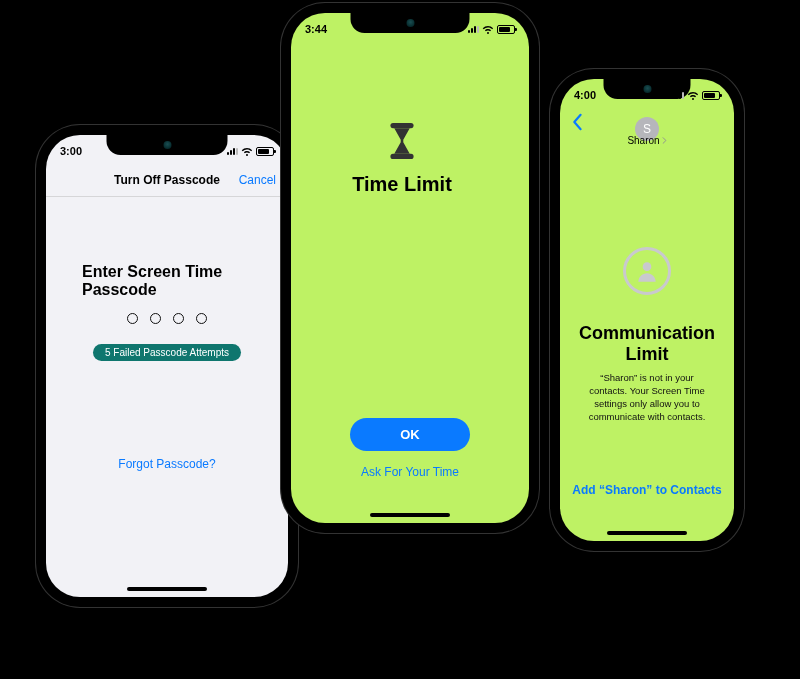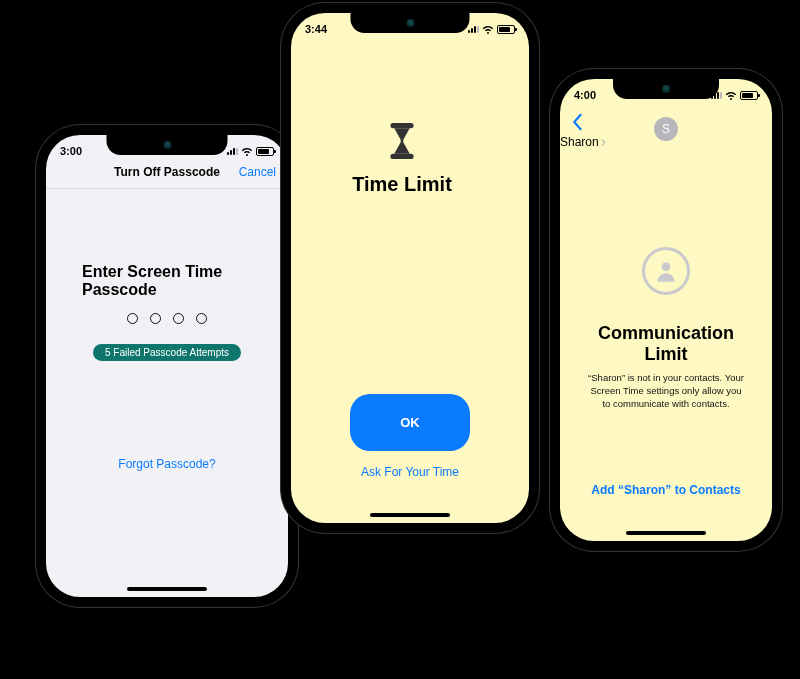--- a/index.html
+++ b/index.html
@@ -11,24 +11,24 @@
       font-family: -apple-system, "Helvetica Neue", Helvetica, Arial, sans-serif;
       overflow: hidden;
     }
     .phone {
       position: absolute;
       background: #f2f2f6;
       border-radius: 34px;
       box-shadow: 0 0 0 10px #000, 0 0 0 11px #333;
       overflow: hidden;
     }
-    .phone.white-bg { background: #fef9c3; }
+    .phone.white-bg { background: #bef264; }
     #phone1 { left: 46px; top: 135px; width: 242px; height: 462px; }
     #phone2 { left: 291px; top: 13px;  width: 238px; height: 510px; }
-    #phone3 { left: 560px; top: 79px;  width: 212px; height: 462px; }
+    #phone3 { left: 560px; top: 79px;  width: 174px; height: 462px; }
 
     .notch {
       position: absolute;
       top: 0; left: 50%; transform: translateX(-50%);
       width: 50%; height: 20px;
       background: #000;
       border-bottom-left-radius: 14px;
       border-bottom-right-radius: 14px;
       display: flex; justify-content: center; align-items: center;
     }
@@ -51,21 +51,21 @@
     .signal-dots span { width: 2px; background: #000; border-radius: 1px; }
     .signal-dots span:nth-child(1){height:3px}.signal-dots span:nth-child(2){height:5px}.signal-dots span:nth-child(3){height:7px}.signal-dots span:nth-child(4){height:7px;background:#bbb}
 
     .home-indicator {
       position: absolute; bottom: 6px; left: 50%; transform: translateX(-50%);
       width: 80px; height: 4px; background: #000; border-radius: 3px;
     }
 
     
     .p1-nav {
-      position: absolute; top: 20px; left: 0; right: 0; height: 34px;
+      position: absolute; top: 28px; left: 0; right: 0; height: 34px;
       display: flex; align-items: center; justify-content: center;
       border-bottom: 0.5px solid #d6d6d8;
     }
     .p1-nav-title { font-size: 12px; font-weight: 600; }
     .p1-nav-cancel { position: absolute; right: 12px; font-size: 12px; color: #0a7aff; }
     .p1-body {
       position: absolute; top: 100px; left: 0; right: 0;
       display: flex; flex-direction: column; align-items: center;
       padding: 0 16px;
     }
@@ -89,37 +89,37 @@
     }
     .p2-title { font-size: 20px; font-weight: 700; margin-top: 14px; }
     .p2-sub { font-size: 11px; margin-top: 8px; color: #111; }
     .hourglass { width: 32px; height: 36px; }
     .p2-bottom {
       position: absolute; bottom: 44px; left: 0; right: 0;
       display: flex; flex-direction: column; align-items: center; gap: 14px;
     }
     .ok-btn {
       background: #0a7aff; color: #fff; font-size: 13px; font-weight: 600;
-      padding: 21px 0; width: 120px; border-radius: 20px; text-align: center;
+      padding: 9px 0; width: 120px; border-radius: 20px; text-align: center;
     }
     .ask-more { color: #0a7aff; font-size: 12px; font-weight: 500; }
 
     
     .p3-nav {
       position: absolute; top: 28px; left: 0; right: 0; height: 44px;
       display: flex; align-items: center; justify-content: center;
     }
     .p3-avatar {
       width: 24px; height: 24px; border-radius: 50%;
       background: #b6b6bb; color: #fff; display: flex;
       align-items: center; justify-content: center; font-size: 12px; font-weight: 500;
     }
     .p3-name-row {
       position: absolute; top: 56px; left: 0; right: 0; text-align: center;
-      font-size: 12px; color: #000; display: flex; align-items: center; gap: 2px;
+      font-size: 10px; color: #000; display: flex; justify-content: center; align-items: center; gap: 2px;
     }
     .p3-back {
       position: absolute; left: 10px; top: 34px; color: #0a7aff;
     }
     .p3-body {
       position: absolute; top: 168px; left: 0; right: 0;
       display: flex; flex-direction: column; align-items: center;
       text-align: center; padding: 0 28px;
     }
     .p3-icon-circle {

